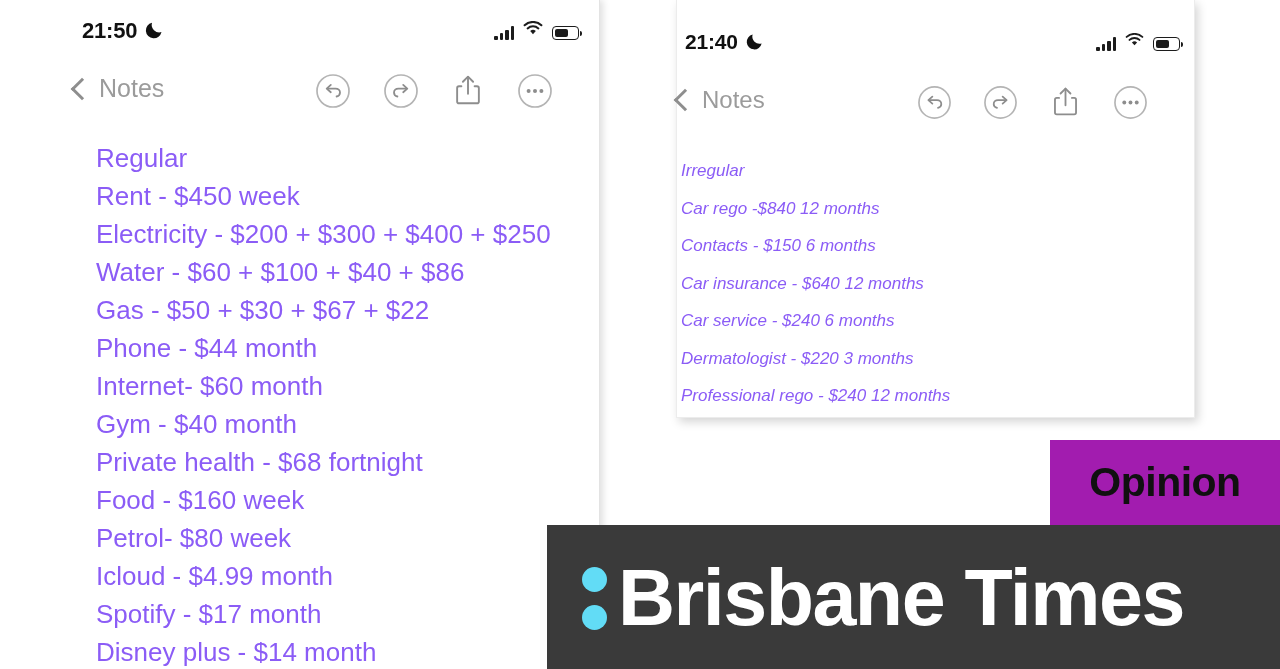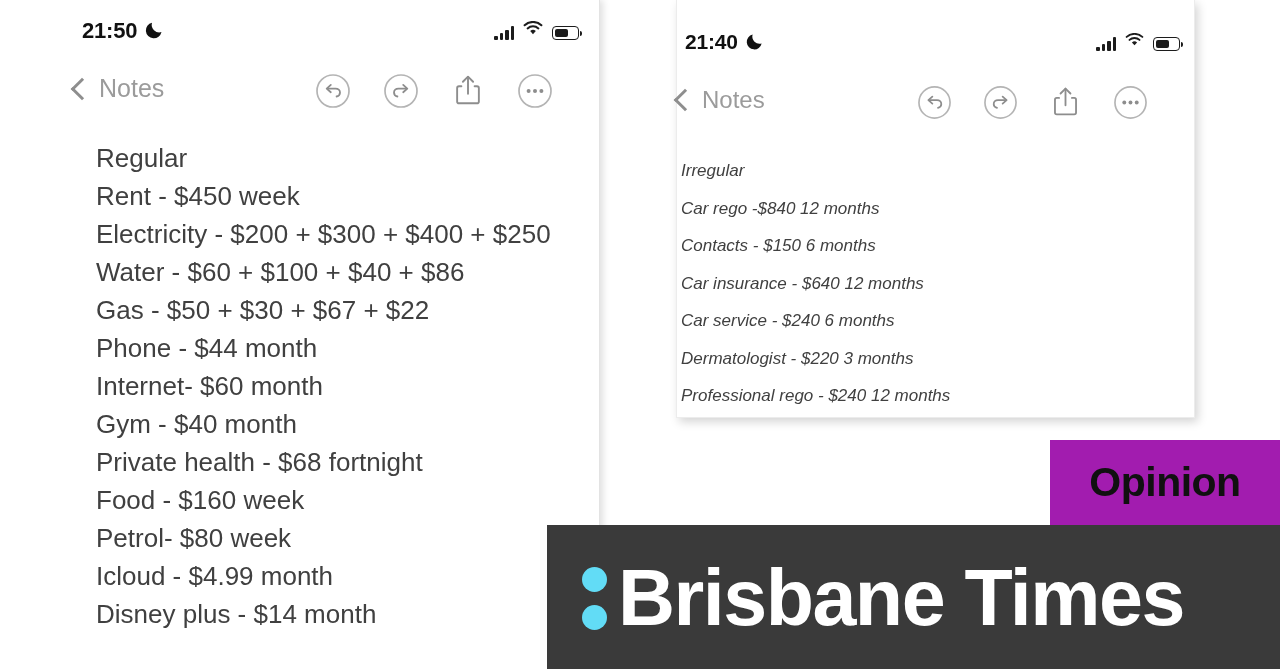--- a/index.html
+++ b/index.html
@@ -147,21 +147,21 @@
     display: flex;
     align-items: center;
     justify-content: center;
     cursor: pointer;
   }
   .tool-btn svg { display: block; }
 
   
   .note-body { position: absolute; }
   .note-line {
-    color: #404040;
+    color: #8b5cf6;
     white-space: nowrap;
   }
 
   
   #opinion-badge {
     position: absolute;
     left: 1050px;
     top: 440px;
     width: 230px;
     height: 85px;
@@ -293,20 +293,21 @@
       <div class="note-line">Electricity - $200 + $300 + $400 + $250</div>
       <div class="note-line">Water - $60 + $100 + $40 + $86</div>
       <div class="note-line">Gas - $50 + $30 + $67 + $22</div>
       <div class="note-line">Phone - $44 month</div>
       <div class="note-line">Internet- $60 month</div>
       <div class="note-line">Gym - $40 month</div>
       <div class="note-line">Private health - $68 fortnight</div>
       <div class="note-line">Food - $160 week</div>
       <div class="note-line">Petrol- $80 week</div>
       <div class="note-line">Icloud - $4.99 month</div>
+      <div class="note-line">Spotify - $17 month</div>
       <div class="note-line">Disney plus - $14 month</div>
     </div>
   </div>
 
   <div class="phone right">
 
     <div class="statusbar">
       <div class="status-time" style="left:8px; top:30px; font-size:21px;">
         <span>21:40</span>
         <span class="moon-icon">

